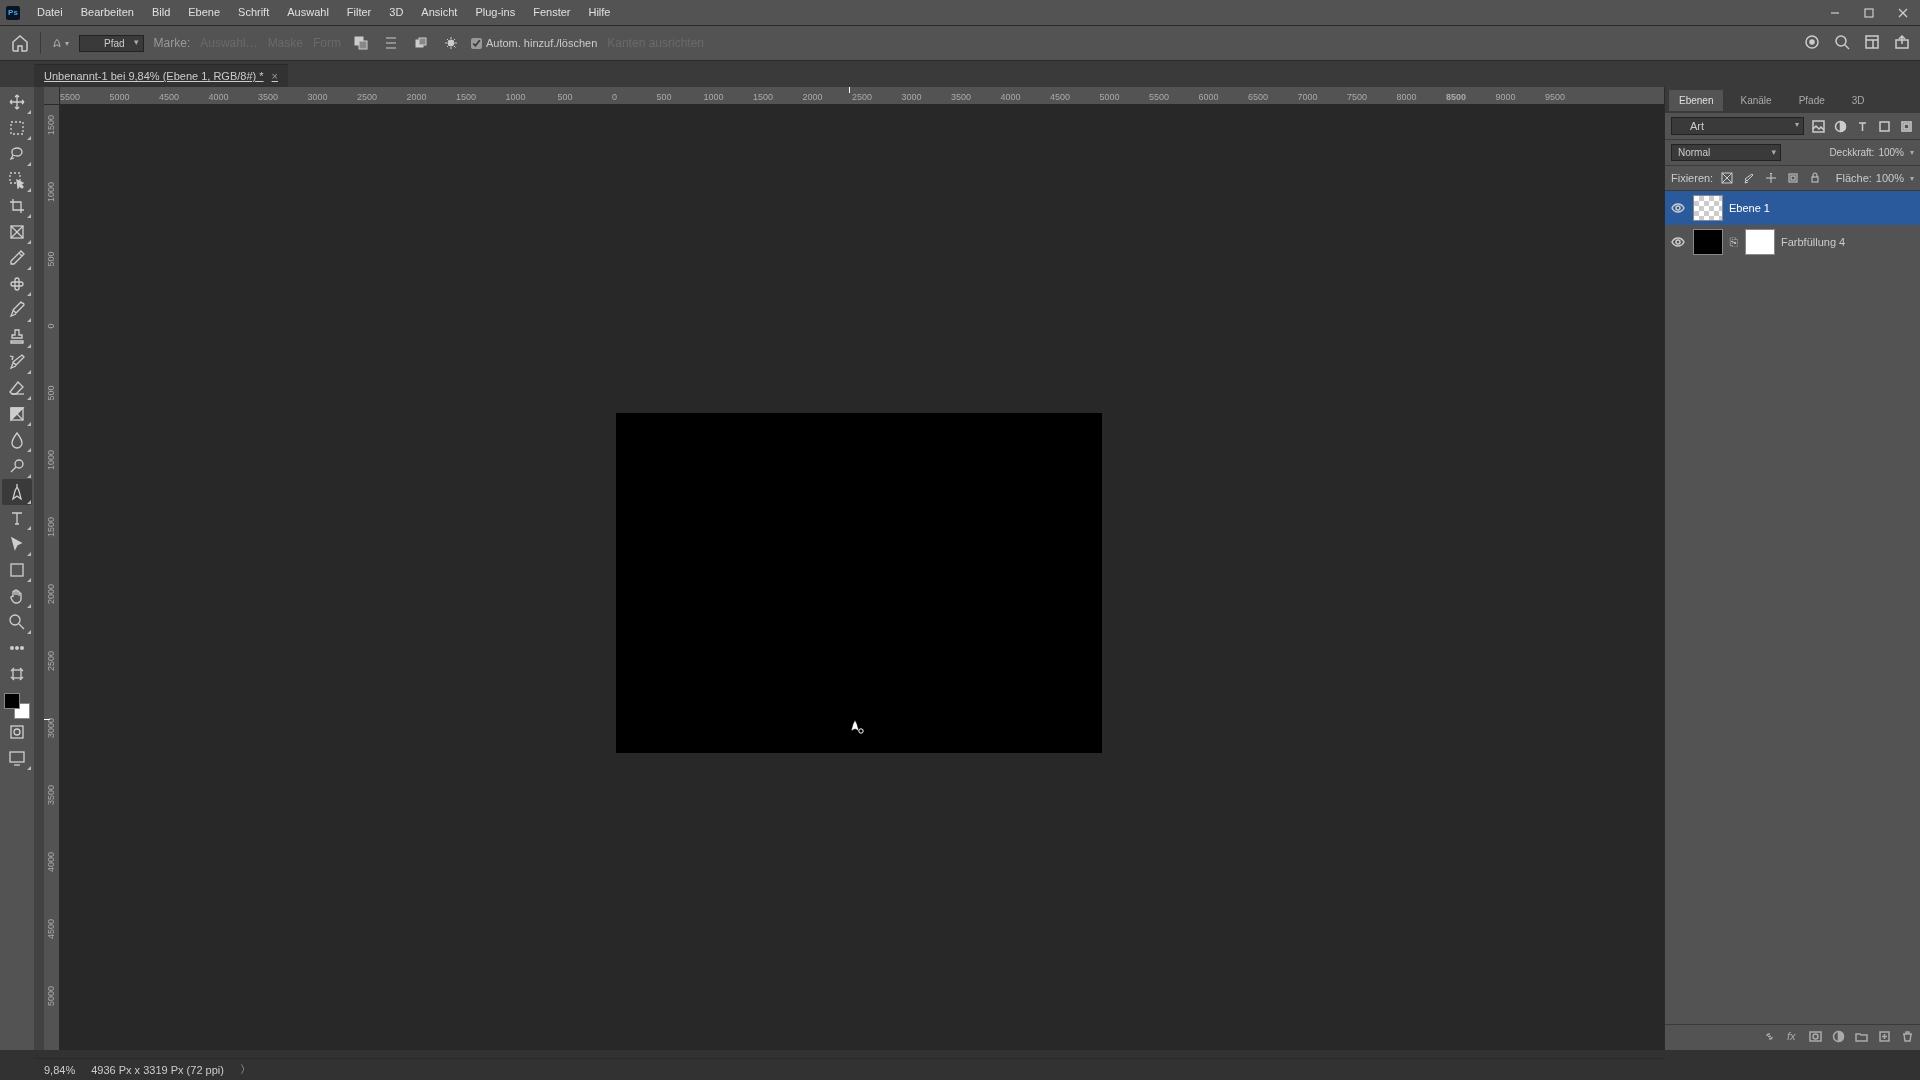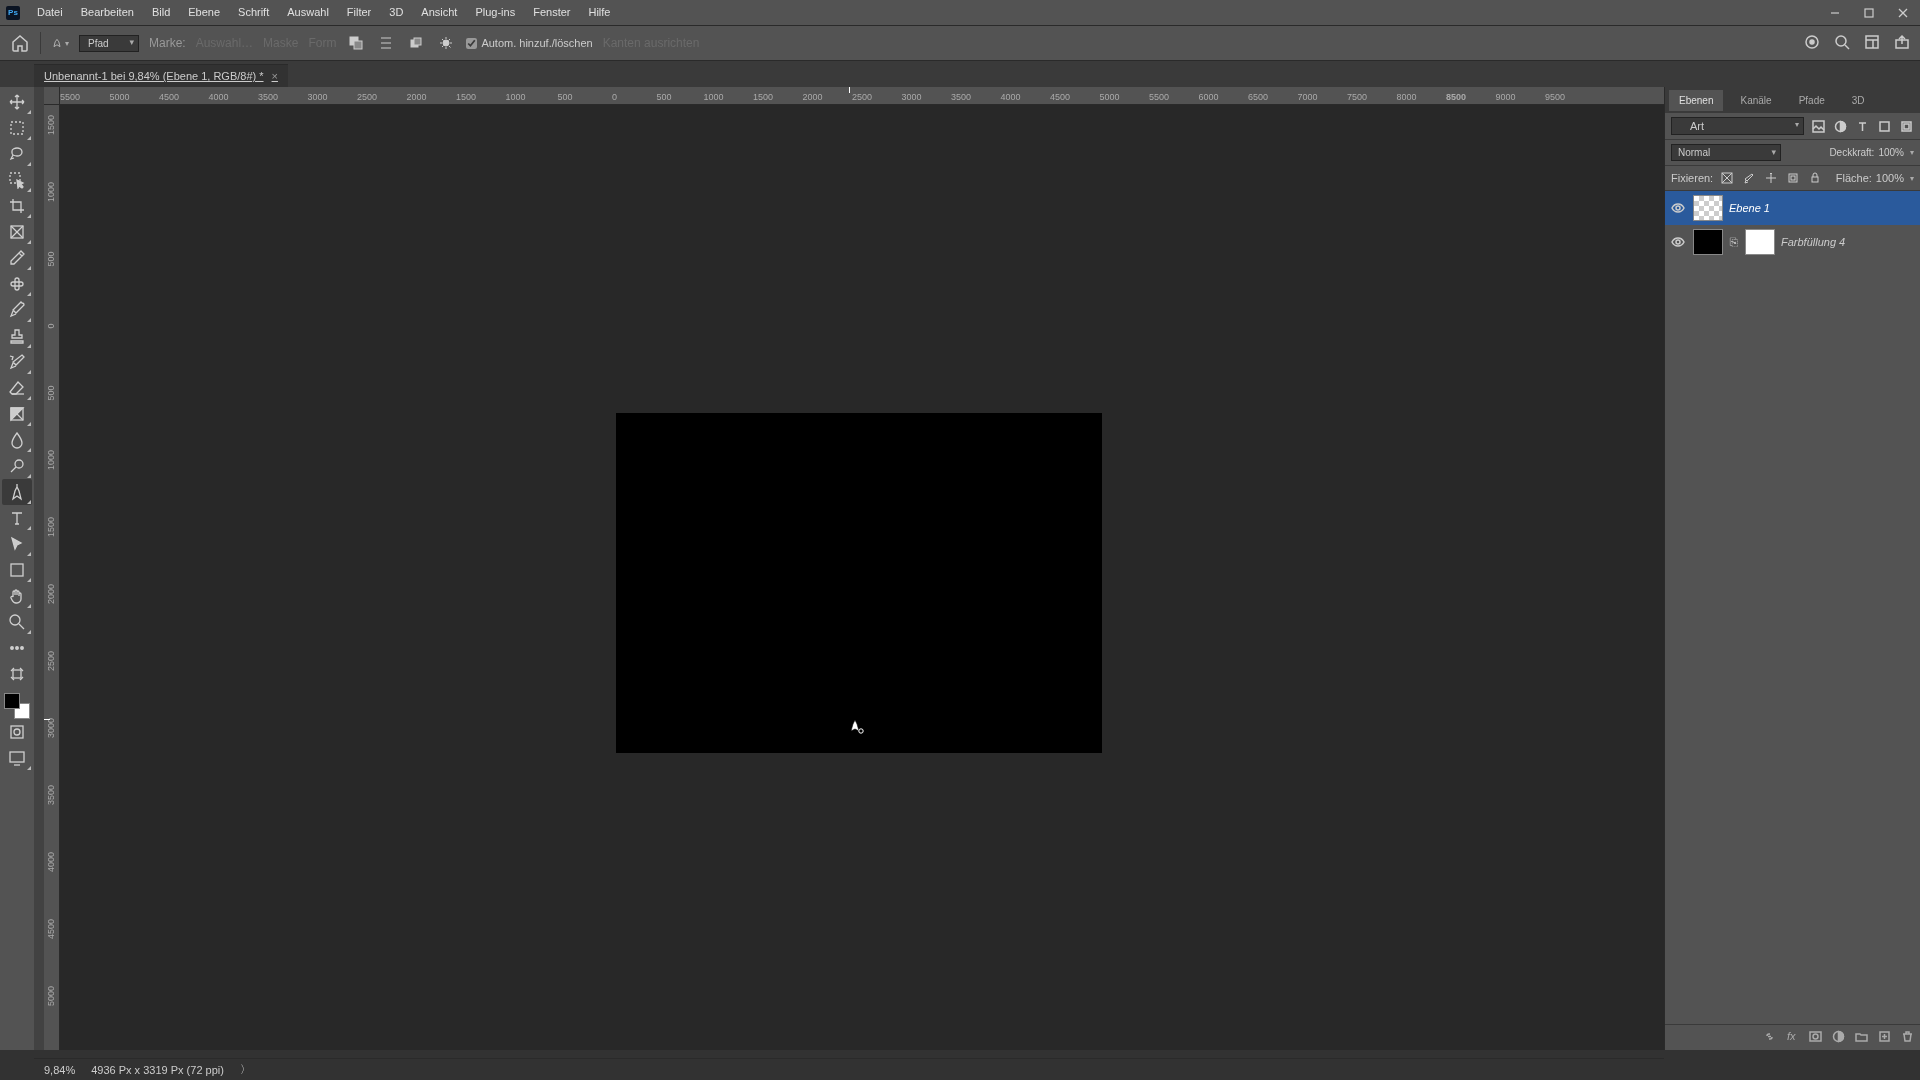--- a/index.html
+++ b/index.html
@@ -11,21 +11,21 @@
 .menubar .mitem { padding:0 9px; line-height:25px; color:#e0e0e0; cursor:default; }
 .menubar .spacer { flex:1; }
 .menubar .winbtn { width:34px; height:25px; display:flex; align-items:center; justify-content:center; }
 .menubar .winbtn svg { width:10px; height:10px; stroke:#ccc; fill:none; stroke-width:1.2; }
 
 
 .optionsbar { height:36px; background:#535353; border-top:1px solid #2a2a2a; border-bottom:1px solid #2a2a2a; display:flex; align-items:center; padding:0 10px; gap:10px; }
 .optionsbar .home-icn { width:20px; height:20px; display:flex; align-items:center; justify-content:center; }
 .optionsbar .tool-icn { width:18px; height:18px; display:flex; align-items:center; justify-content:center; }
 .optionsbar .tool-icn svg{ width:16px;height:16px; }
-.optionsbar .select { background:#3a3a3a; border:1px solid #222; padding:2px 18px 2px 8px; position:relative; min-width:60px; font-size:10px; }
+.optionsbar .select { background:#3a3a3a; border:1px solid #222; padding:2px 18px 2px 24px; position:relative; min-width:60px; font-size:10px; }
 .optionsbar .select::after { content:"▾"; position:absolute; right:4px; top:1px; font-size:9px; color:#aaa; }
 .optionsbar .olabel { font-size:12px; color:#999; }
 .optionsbar .olabel.disabled { color:#6a6a6a; }
 .optionsbar .sep { width:1px; height:22px; background:#3a3a3a; }
 .optionsbar .oicon { width:20px; height:20px; display:flex; align-items:center; justify-content:center; }
 .optionsbar .oicon svg{width:14px;height:14px;stroke:#ccc;fill:#ccc;}
 .optionsbar .chk { display:flex; align-items:center; gap:4px; font-size:10px; }
 .optionsbar .chk input { width:11px; height:11px; accent-color:#999; }
 .optionsbar .right-icons { margin-left:auto; display:flex; gap:14px; }
 .optionsbar .right-icons svg{width:16px;height:16px;stroke:#ccc;fill:none;stroke-width:1.5;}
@@ -80,21 +80,21 @@
 .panel-row.lock .licon svg{width:12px;height:12px;}
 .layerlist{ flex:1; overflow:auto; }
 .layer { display:flex; align-items:center; height:34px; padding:0 4px; gap:6px; }
 .layer.selected{ background:#2a5a9c; }
 .layer .eye{width:18px;height:18px;display:flex;align-items:center;justify-content:center;}
 .layer .eye svg{width:14px;height:14px;stroke:#ccc;fill:none;stroke-width:1.5;}
 .layer .thumb{ width:30px; height:26px; border:1px solid #888; background:#fff; }
 .layer .thumb.checker{ background:repeating-conic-gradient(#ccc 0 25%,#fff 0 50%) 0 0/10px 10px; }
 .layer .thumb.black{ background:#000; }
 .layer .link{width:10px;text-align:center;color:#ccc;}
-.layer .lname{ font-size:11px;font-style:italic; }
+.layer .lname{ font-size:11px; }
 .layer.selected .lname{color:#fff;}
 .panel-bottom { height:26px; border-top:1px solid #3a3a3a; display:flex; align-items:center; justify-content:flex-end; padding:0 6px; gap:10px; }
 .panel-bottom svg{width:13px;height:13px;stroke:#aaa;fill:none;stroke-width:1.5;}
 
 
 .statusbar { position:absolute; bottom:0; left:34px; right:256px; height:22px; background:#323232; border-top:1px solid #2a2a2a; display:flex; align-items:center; padding:0 10px; gap:16px; font-size:10px; color:#aaa;}
 .statusbar .chev{font-size:11px;}
 .thin-sidebar{ width:10px; background:#424242; }
 
 .arrowdown{font-size:8px;color:#aaa;margin-left:2px;}

